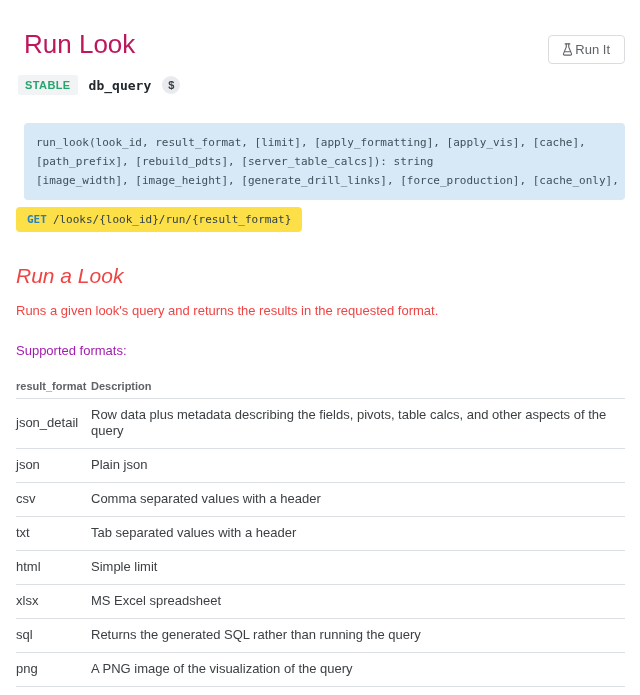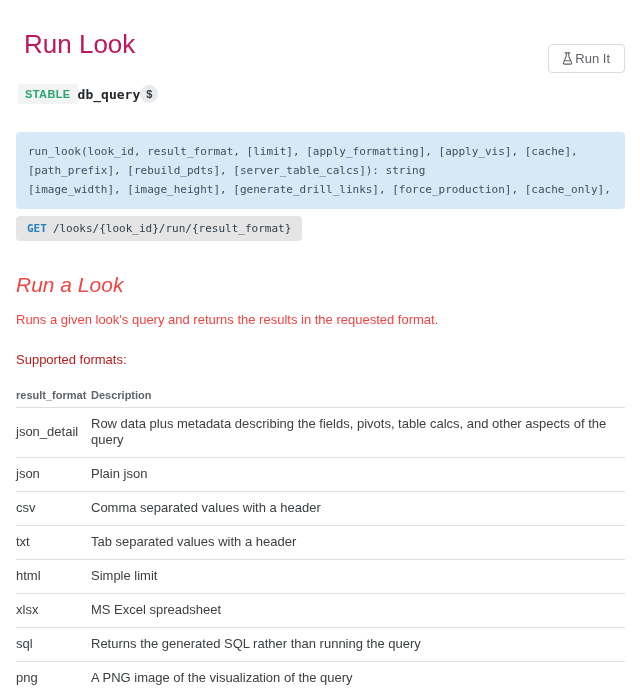--- a/index.html
+++ b/index.html
@@ -7,55 +7,55 @@
   body { font-family: "Liberation Sans", sans-serif; color: #3c4043; }
   .container { padding: 30px 15px 0 16px; }
 
   
   .header-row { display: flex; justify-content: space-between; align-items: flex-start; }
   .page-title { font-size: 26px; font-weight: 400; color: #be185d; margin-left: 8px; line-height: 1.15; }
   .run-btn {
     display: inline-flex; align-items: center; 
     background: #ffffff; border: 1px solid #dadce0; border-radius: 4px;
     padding: 6px 14px 6px 11px; font-size: 13px; color: #5f6368;
-    font-family: "Liberation Sans", sans-serif; cursor: pointer; margin-top: 14px;
+    font-family: "Liberation Sans", sans-serif; cursor: pointer; margin-top: 5px;
   }
   .run-btn svg { display: block; }
 
   
-  .badges { display: flex; align-items: center; margin: 11px 0 0 2px; }
+  .badges { display: flex; align-items: center; gap: 11px; margin: 11px 0 0 2px; }
   .stability-badge {
     background: #f1f3f4; color: #27a56f; font-size: 11px; font-weight: 700;
     letter-spacing: 0.4px; padding: 4px 7px; border-radius: 3px;
   }
   .tag-badge { font-family: "DejaVu Sans Mono", monospace; font-size: 13px; font-weight: 700; color: #24292e; }
   .dollar-badge {
     width: 18px; height: 18px; border-radius: 50%; background: #e9eaed;
     color: #3c4043; font-size: 11px; font-weight: 700;
     display: inline-flex; align-items: center; justify-content: center;
   }
 
   
   .signature-block {
     margin-top: 28px; background: #d7e9f7; border-radius: 4px;
     padding: 10px 12px; font-family: "DejaVu Sans Mono", monospace;
-    font-size: 11px; line-height: 19px; color: #3e505a;
+    font-size: 11px; line-height: 19px; color: #3e505a; margin-left: 8px;
   }
   .signature-block .code-line { white-space: pre; }
   .endpoint-pill {
-    display: inline-block; margin-top: 7px; background: #e5e5e5; border-radius: 4px;
+    display: inline-block; margin-top: 7px; background: #fde047; border-radius: 4px;
     padding: 6px 11px; font-family: "DejaVu Sans Mono", monospace;
     font-size: 11px; color: #30404a;
   }
   .endpoint-method { color: #2680c2; font-weight: 700; margin-right: 6px; }
 
   
   .section-heading { margin-top: 32px; font-size: 21px; font-weight: 400; color: #ef4444; font-style: italic; }
   .section-desc { margin-top: 14px; font-size: 13px; line-height: 1.35; color: #ef4444; }
-  .formats-label { margin-top: 23px; font-size: 13px; color: #b91c1c; }
+  .formats-label { margin-top: 23px; font-size: 13px; color: #a21caf; }
 
   
   .formats-table { width: 100%; border-collapse: collapse; margin-top: 17px; table-layout: fixed; }
   .formats-table th {
     text-align: left; font-size: 11px; font-weight: 700; color: #5f6368;
     padding: 5px 0 6px 0; border-bottom: 1px solid #dcdfe3; white-space: nowrap; overflow: visible;
   }
   .formats-table th.col-format { width: 75px; }
   .formats-table td {
     font-size: 13px; color: #3c4043; padding: 8px 0; border-bottom: 1px solid #dcdfe3;

